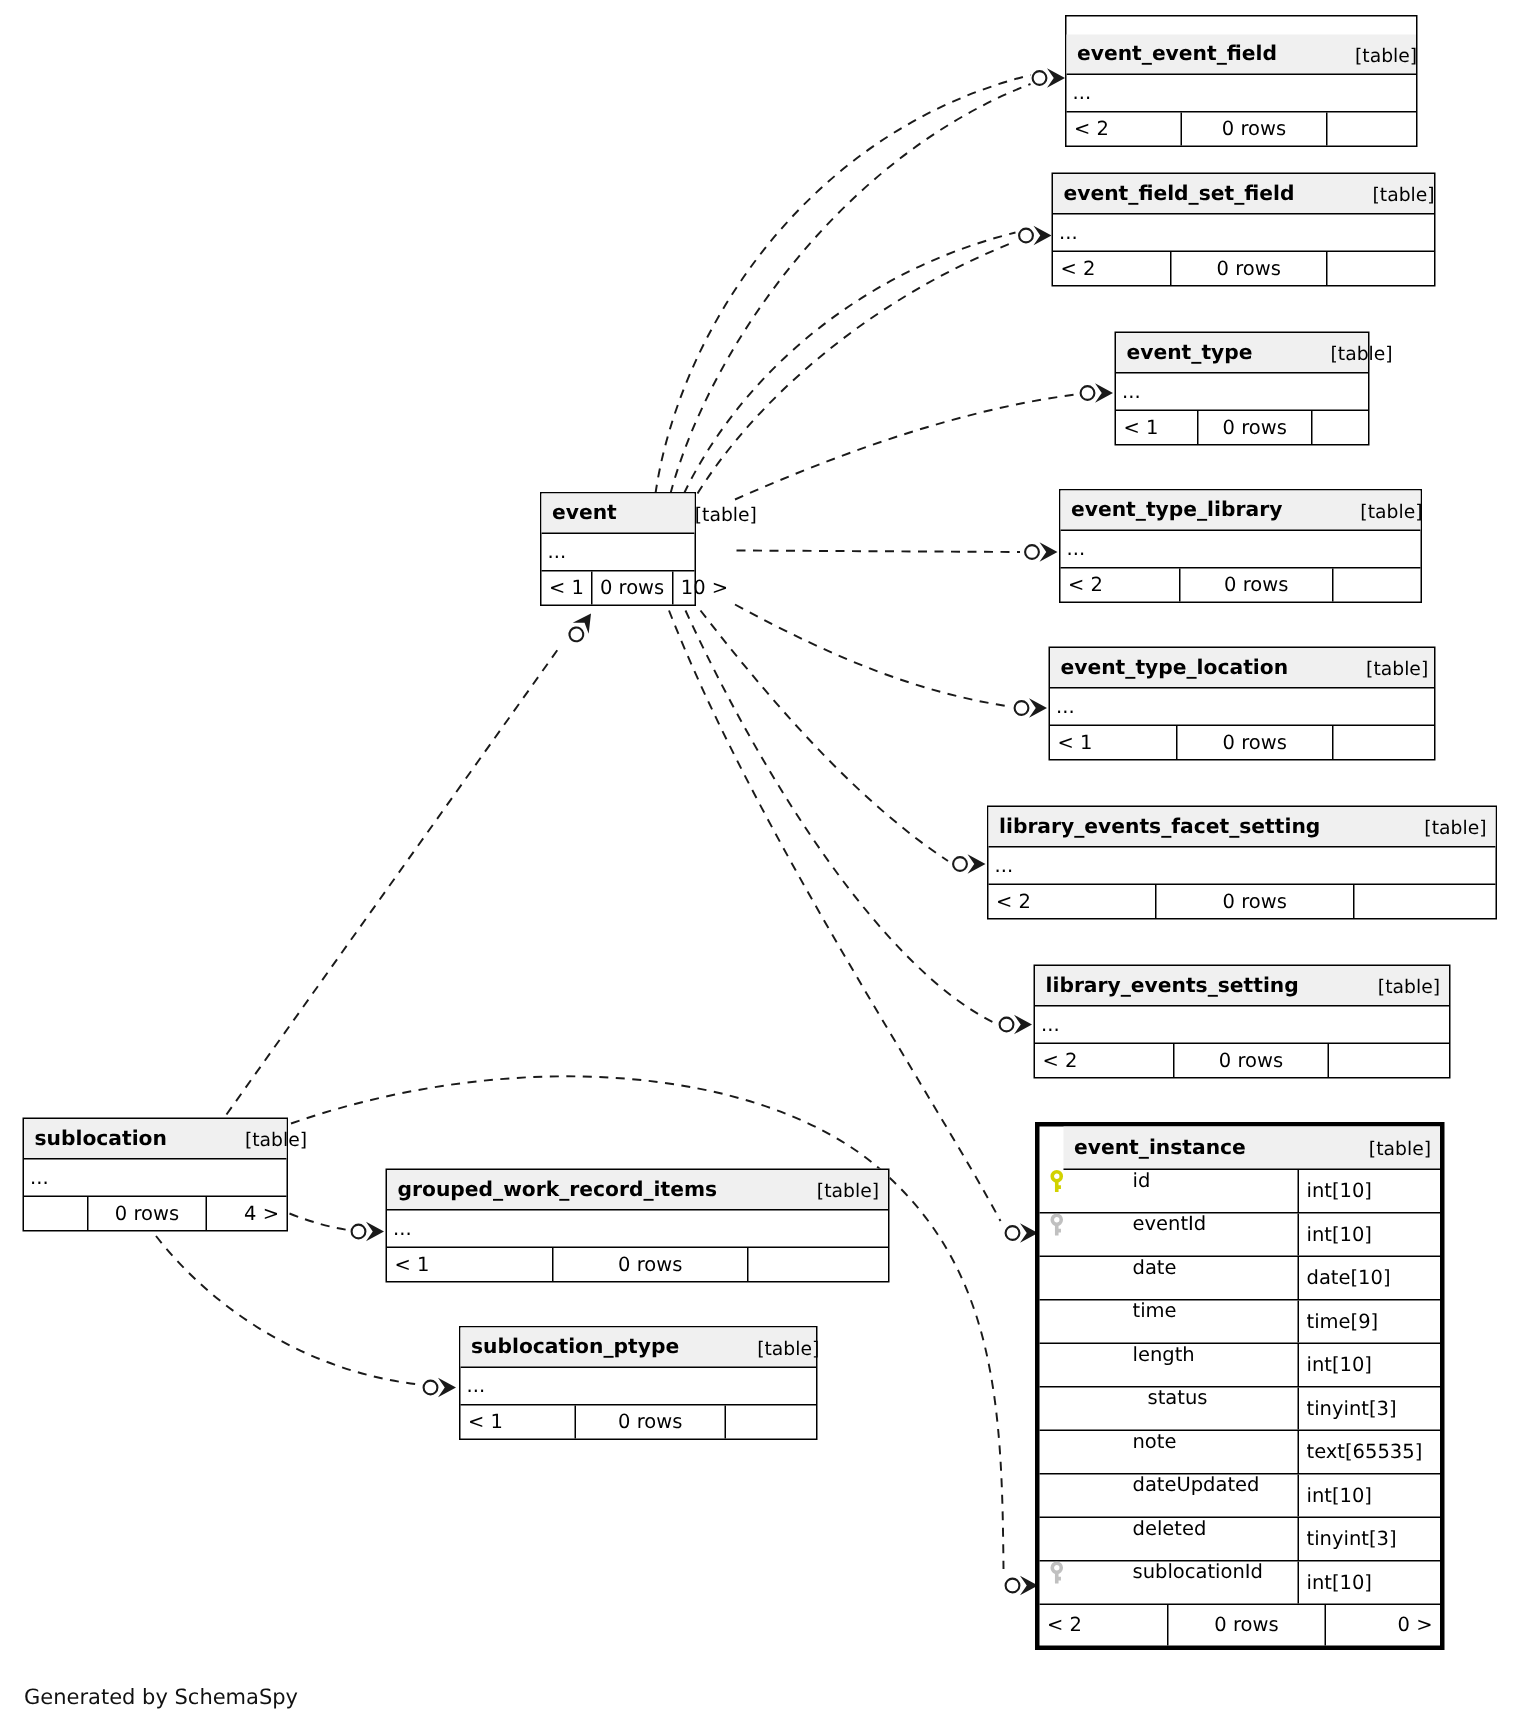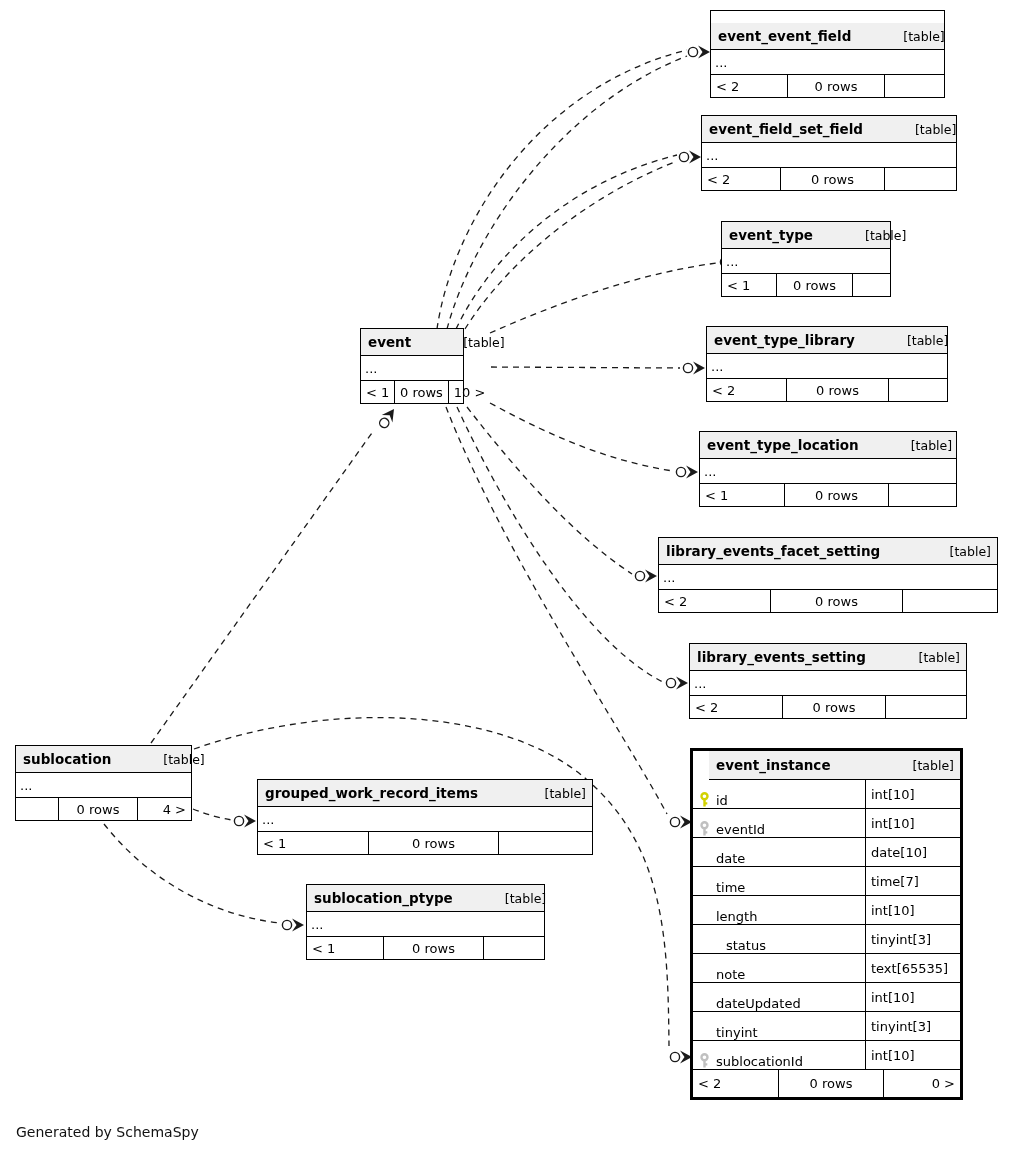--- a/index.html
+++ b/index.html
@@ -25,22 +25,22 @@
   .tbl-badge { font-size:12.5px; margin-left:12px; white-space:nowrap;padding-left:40px; }
   .tbl-summary {
     display:flex; align-items:center; height:25px;
     padding:0 4px; border-bottom:1.4px solid #000; box-sizing:border-box;
   }
   .col-row {
     display:flex; align-items:stretch; height:29px;
     border-bottom:1.4px solid #000; box-sizing:border-box;
   }
   .col-name {
-    display:flex; align-items:flex-end; box-sizing:border-box;
-    border-right:1.4px solid #000; padding-left:6px;
+    display:flex; align-items:flex-start; box-sizing:border-box;
+    border-right:1.4px solid #000; padding-left:6px;gap:39px;
   }
   .col-name .keyslot { width:17px; display:inline-flex; align-items:center; }
   .col-type { display:flex; align-items:center; padding-left:5px; box-sizing:border-box; }
   .tbl-footer { display:flex; height:22px; box-sizing:border-box; }
   .tbl.emph .tbl-footer { height:27px; }
   .tbl-footer .cell {
     display:flex; align-items:center; box-sizing:border-box;
     border-right:1.3px solid #000; padding:0 5px; white-space:nowrap;
   }
   .tbl-footer .cell:last-child { border-right:none; }
@@ -141,21 +141,21 @@
         </div>
         <div class="tbl-summary">
           <span>...</span>
         </div>
         <div class="tbl-footer">
           <span class="cell l" style="width: 79px;">&lt; 2</span>
           <span class="cell c" style="width: 104px;">0 rows</span>
           <span class="cell r" style="flex: 1 1 0%;"></span>
         </div>
       </div>
-      <div class="tbl" style="left: 721px; top: 221px; width: 170px;">
+      <div class="tbl" style="left: 743px; top: 221px; width: 170px;">
         <div class="tbl-header" style="background: rgb(240, 240, 240);">
           <span class="tbl-name">event_type</span>
           <span class="tbl-badge">[table]</span>
         </div>
         <div class="tbl-summary">
           <span>...</span>
         </div>
         <div class="tbl-footer">
           <span class="cell l" style="width: 55px;">&lt; 1</span>
           <span class="cell c" style="width: 76px;">0 rows</span>
@@ -252,21 +252,21 @@
             <span class="keyslot"></span>
             <span>date</span>
           </div>
           <div class="col-type" style="flex: 1 1 0%;">date[10]</div>
         </div>
         <div class="col-row">
           <div class="col-name" style="width: 173px;">
             <span class="keyslot"></span>
             <span>time</span>
           </div>
-          <div class="col-type" style="flex: 1 1 0%;">time[7]</div>
+          <div class="col-type" style="flex: 1 1 0%;">time[9]</div>
         </div>
         <div class="col-row">
           <div class="col-name" style="width: 173px;">
             <span class="keyslot"></span>
             <span>length</span>
           </div>
           <div class="col-type" style="flex: 1 1 0%;">int[10]</div>
         </div>
         <div class="col-row">
           <div class="col-name" style="width: 173px; padding-left: 16px;">
@@ -285,21 +285,21 @@
         <div class="col-row">
           <div class="col-name" style="width: 173px;">
             <span class="keyslot"></span>
             <span>dateUpdated</span>
           </div>
           <div class="col-type" style="flex: 1 1 0%;">int[10]</div>
         </div>
         <div class="col-row">
           <div class="col-name" style="width: 173px;">
             <span class="keyslot"></span>
-            <span>tinyint</span>
+            <span>deleted</span>
           </div>
           <div class="col-type" style="flex: 1 1 0%;">tinyint[3]</div>
         </div>
         <div class="col-row">
           <div class="col-name" style="width: 173px;">
             <span class="keyslot">
               <svg width="11" height="16" viewBox="0 0 11 16">
                 <circle cx="5.5" cy="4.2" r="3" fill="none" stroke="#c0c0c0" stroke-width="2.4"></circle>
                 <path d="M5.5 7.4 V14.6 M5.5 11.4 h2.8" fill="none" stroke="#c0c0c0" stroke-width="2.4"></path>
               </svg>

